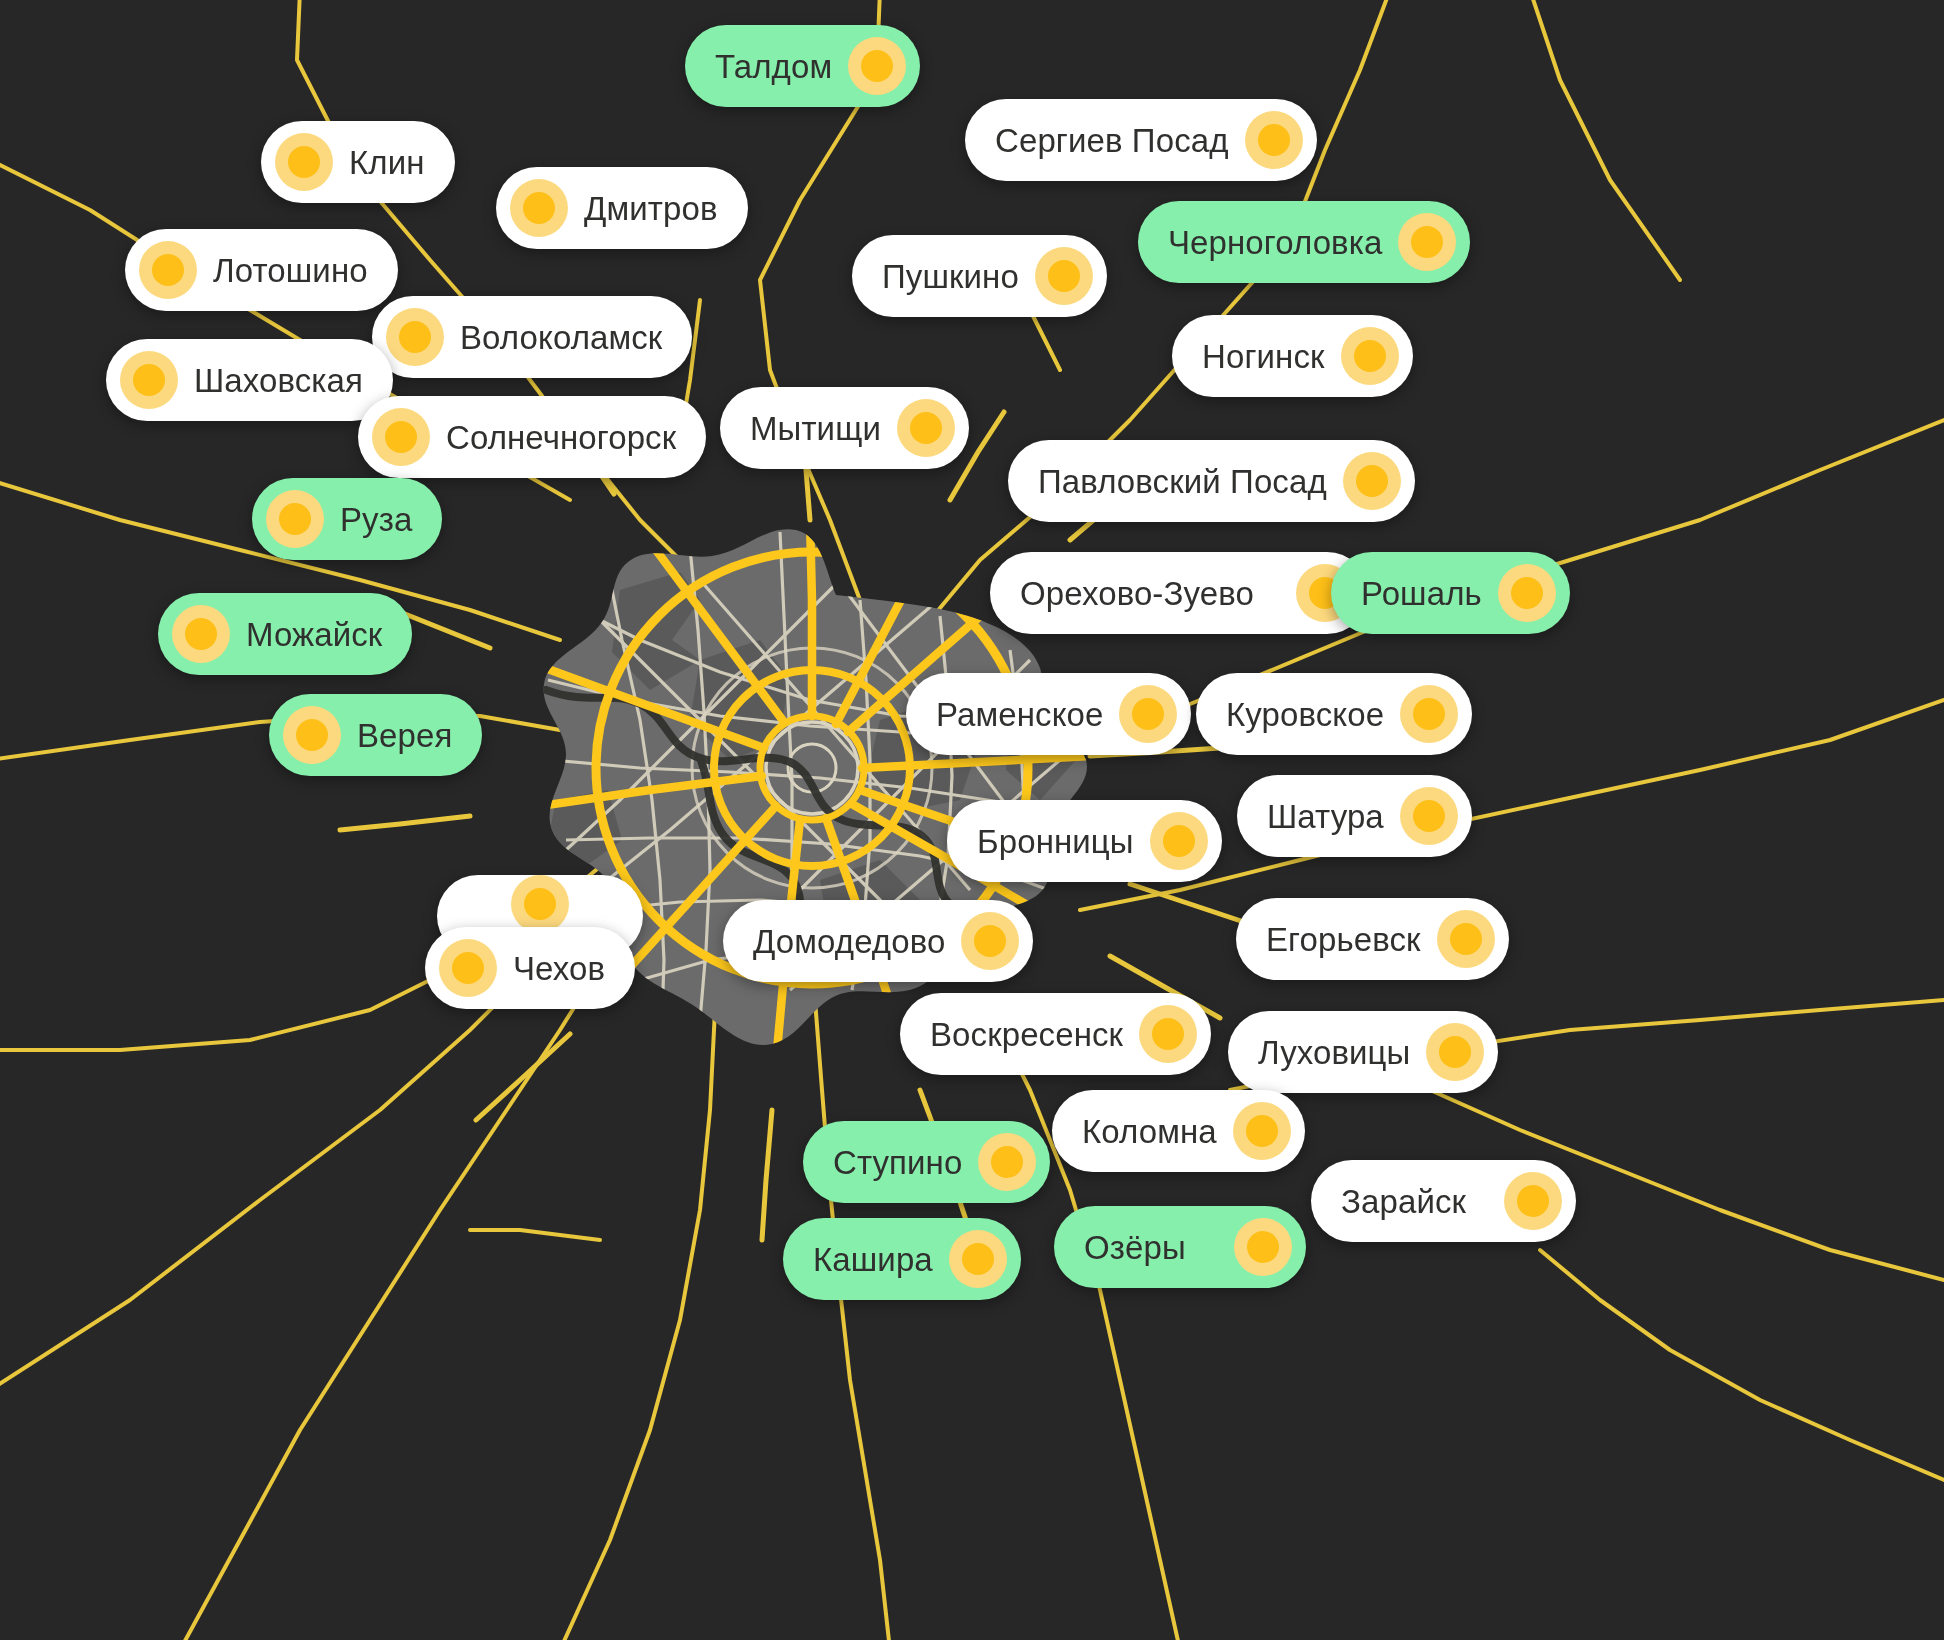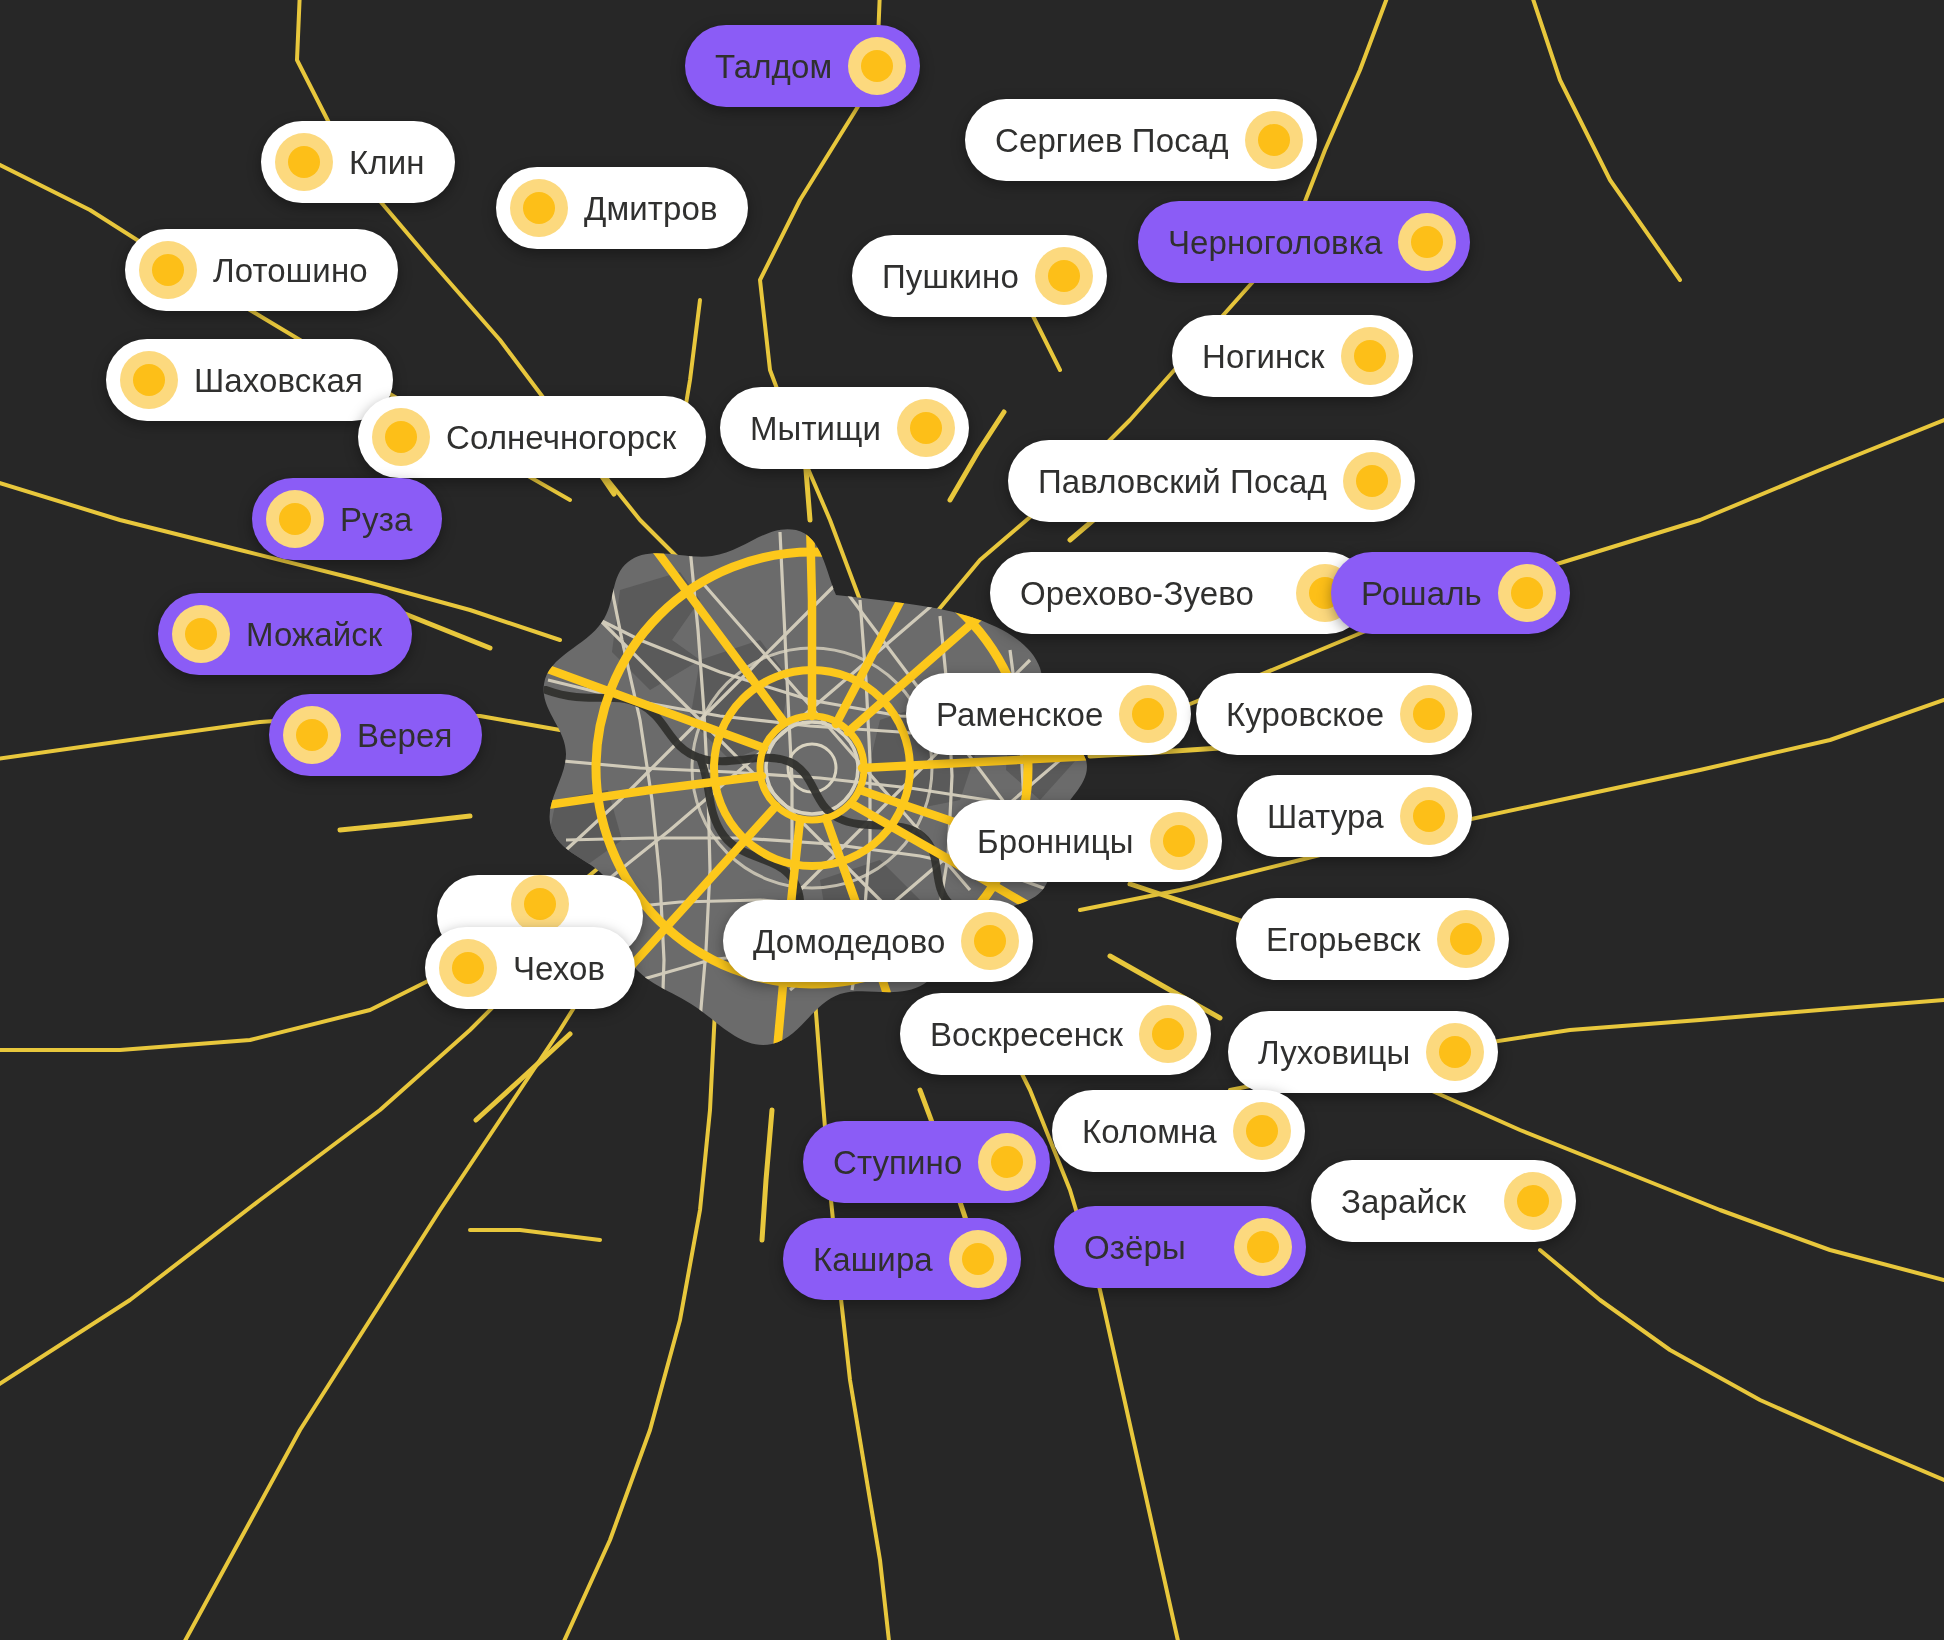--- a/index.html
+++ b/index.html
@@ -38,21 +38,21 @@
     box-sizing: border-box;
     height: 82px;
     padding: 0 14px;
     border-radius: 41px;
     background: #ffffff;
     box-shadow: 0 4px 14px rgba(0,0,0,0.35);
     white-space: nowrap;
     cursor: pointer;
     user-select: none;
   }
-  .pin.hl { background: #8b5cf6; }
+  .pin.hl { background: #86efac; }
   .pin.dot-right { flex-direction: row; }
   .pin.dot-left  { flex-direction: row-reverse; }
 
   .pin .label {
     font-size: 33px;
     font-weight: 500;
     letter-spacing: 0.1px;
     color: #30302f;
     line-height: 1;
     padding: 0 16px;
@@ -250,20 +250,24 @@
         <span class="label">Черноголовка</span>
       </div>
       <div class="pin dot-right" style="left: 125px; top: 229px;">
         <span class="dot"></span>
         <span class="label">Лотошино</span>
       </div>
       <div class="pin dot-left" style="left: 852px; top: 235px;">
         <span class="dot"></span>
         <span class="label">Пушкино</span>
       </div>
+      <div class="pin dot-right" style="left: 372px; top: 296px;">
+        <span class="dot"></span>
+        <span class="label">Волоколамск</span>
+      </div>
       <div class="pin dot-left" style="left: 1172px; top: 315px;">
         <span class="dot"></span>
         <span class="label">Ногинск</span>
       </div>
       <div class="pin dot-right" style="left: 106px; top: 339px;">
         <span class="dot"></span>
         <span class="label">Шаховская</span>
       </div>
       <div class="pin dot-right" style="left: 358px; top: 396px;">
         <span class="dot"></span>

